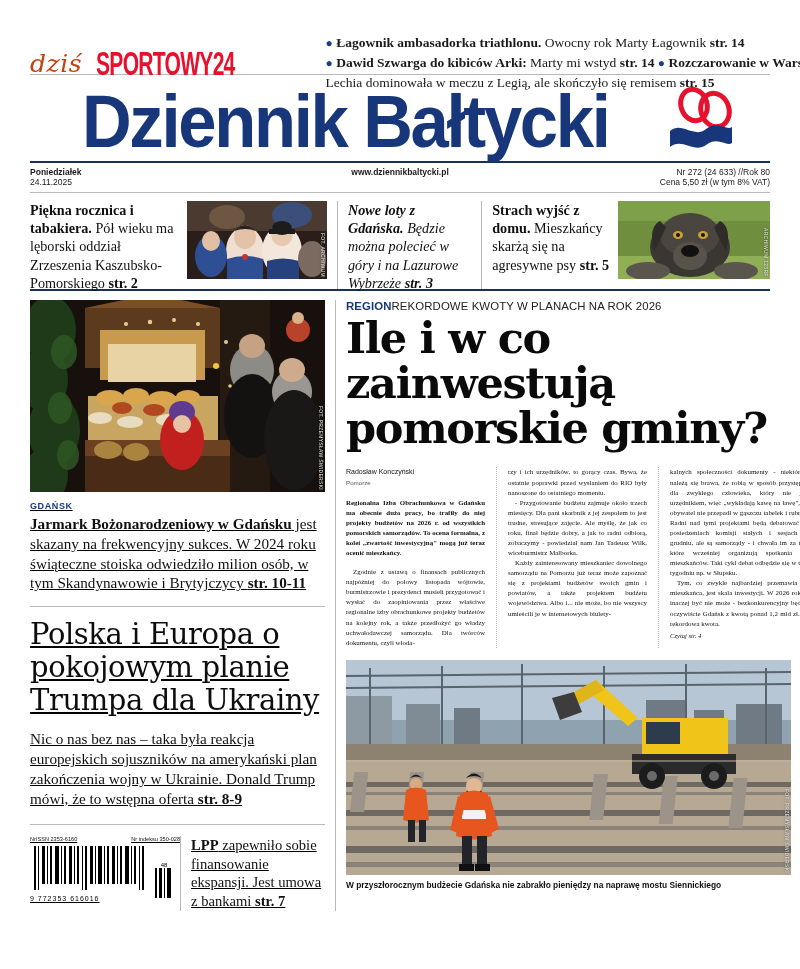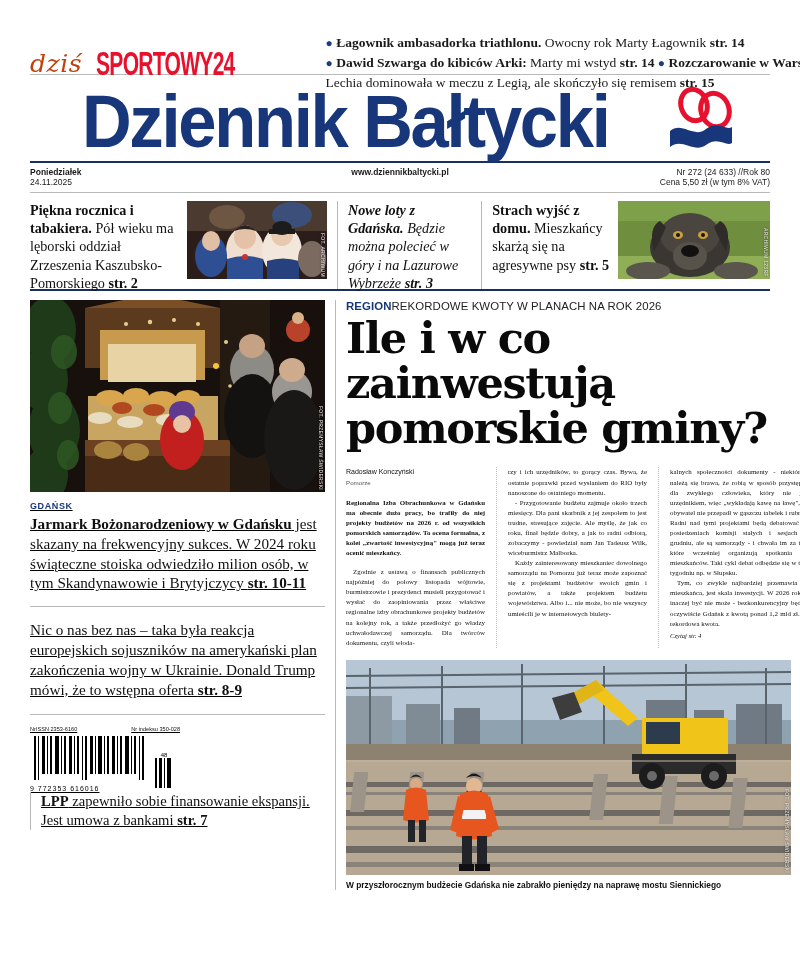--- a/index.html
+++ b/index.html
@@ -78,21 +78,21 @@
           color:#17377a;letter-spacing:.6px;margin:9px 0 3px;}
   .left-blurb{font-size:15.2px;line-height:1.3;color:#101010;}
   .hr-left{border-top:1px solid #b9b9b9;margin:13px 0 11px;}
   .big-head{
     font-family:"DejaVu Serif", serif;font-size:29px;line-height:1.13;color:#0d0d0d;
     font-weight:normal;letter-spacing:-.4px;
   }
   .left-body{font-size:15.2px;line-height:1.32;color:#101010;margin-top:13px;}
   .hr-left2{border-top:1px solid #b9b9b9;margin:14px 0 0;}
 
-  .bottom-left{display:flex;padding-top:11px;flex-direction:column;}
+  .bottom-left{display:flex;padding-top:11px;}
   .issn-wrap{width:150px;}
   .issn-row{display:flex;justify-content:space-between;
             font-family:"Liberation Sans",sans-serif;font-size:5.6px;color:#111;}
   .barcode{margin-top:4px;display:flex;align-items:flex-end;gap:5px;}
   .bc-main{height:44px;}
   .bc-add{height:30px;}
   .bc-num{font-family:"Liberation Sans",sans-serif;font-size:7px;letter-spacing:1px;margin-top:1px;}
   .bc-48{font-family:"Liberation Sans",sans-serif;font-size:6px;text-align:center;}
   .lpp{flex:1;border-left:1px solid #b9b9b9;padding-left:10px;
        font-size:14.6px;line-height:1.3;color:#101010;}
@@ -318,20 +318,21 @@
         <div class="credit">FOT. PRZEMYSŁAW ŚWIDERSKI</div>
       </div>
 
       <div class="kicker">GDAŃSK</div>
       <div class="left-blurb">
         <span class="b">Jarmark Bożonarodzeniowy w Gdańsku</span><span> jest skazany na frekwencyjny sukces. W 2024 roku świąteczne stoiska odwiedziło milion osób, w tym Skandynawowie i Brytyjczycy </span><span class="b">str. 10-11</span>
       </div>
 
       <div class="hr-left"></div>
 
+      <div class="big-head">Polska i Europa o pokojowym planie Trumpa dla Ukrainy</div>
       <div class="left-body">
         <span>Nic o nas bez nas – taka była reakcja europejskich sojuszników na amerykański plan zakończenia wojny w Ukrainie. Donald Trump mówi, że to wstępna oferta </span><span class="b">str. 8-9</span>
       </div>
 
       <div class="hr-left2"></div>
 
       <div class="bottom-left">
         <div class="issn-wrap">
           <div class="issn-row">
             <span>NrISSN 2353-6160</span>

